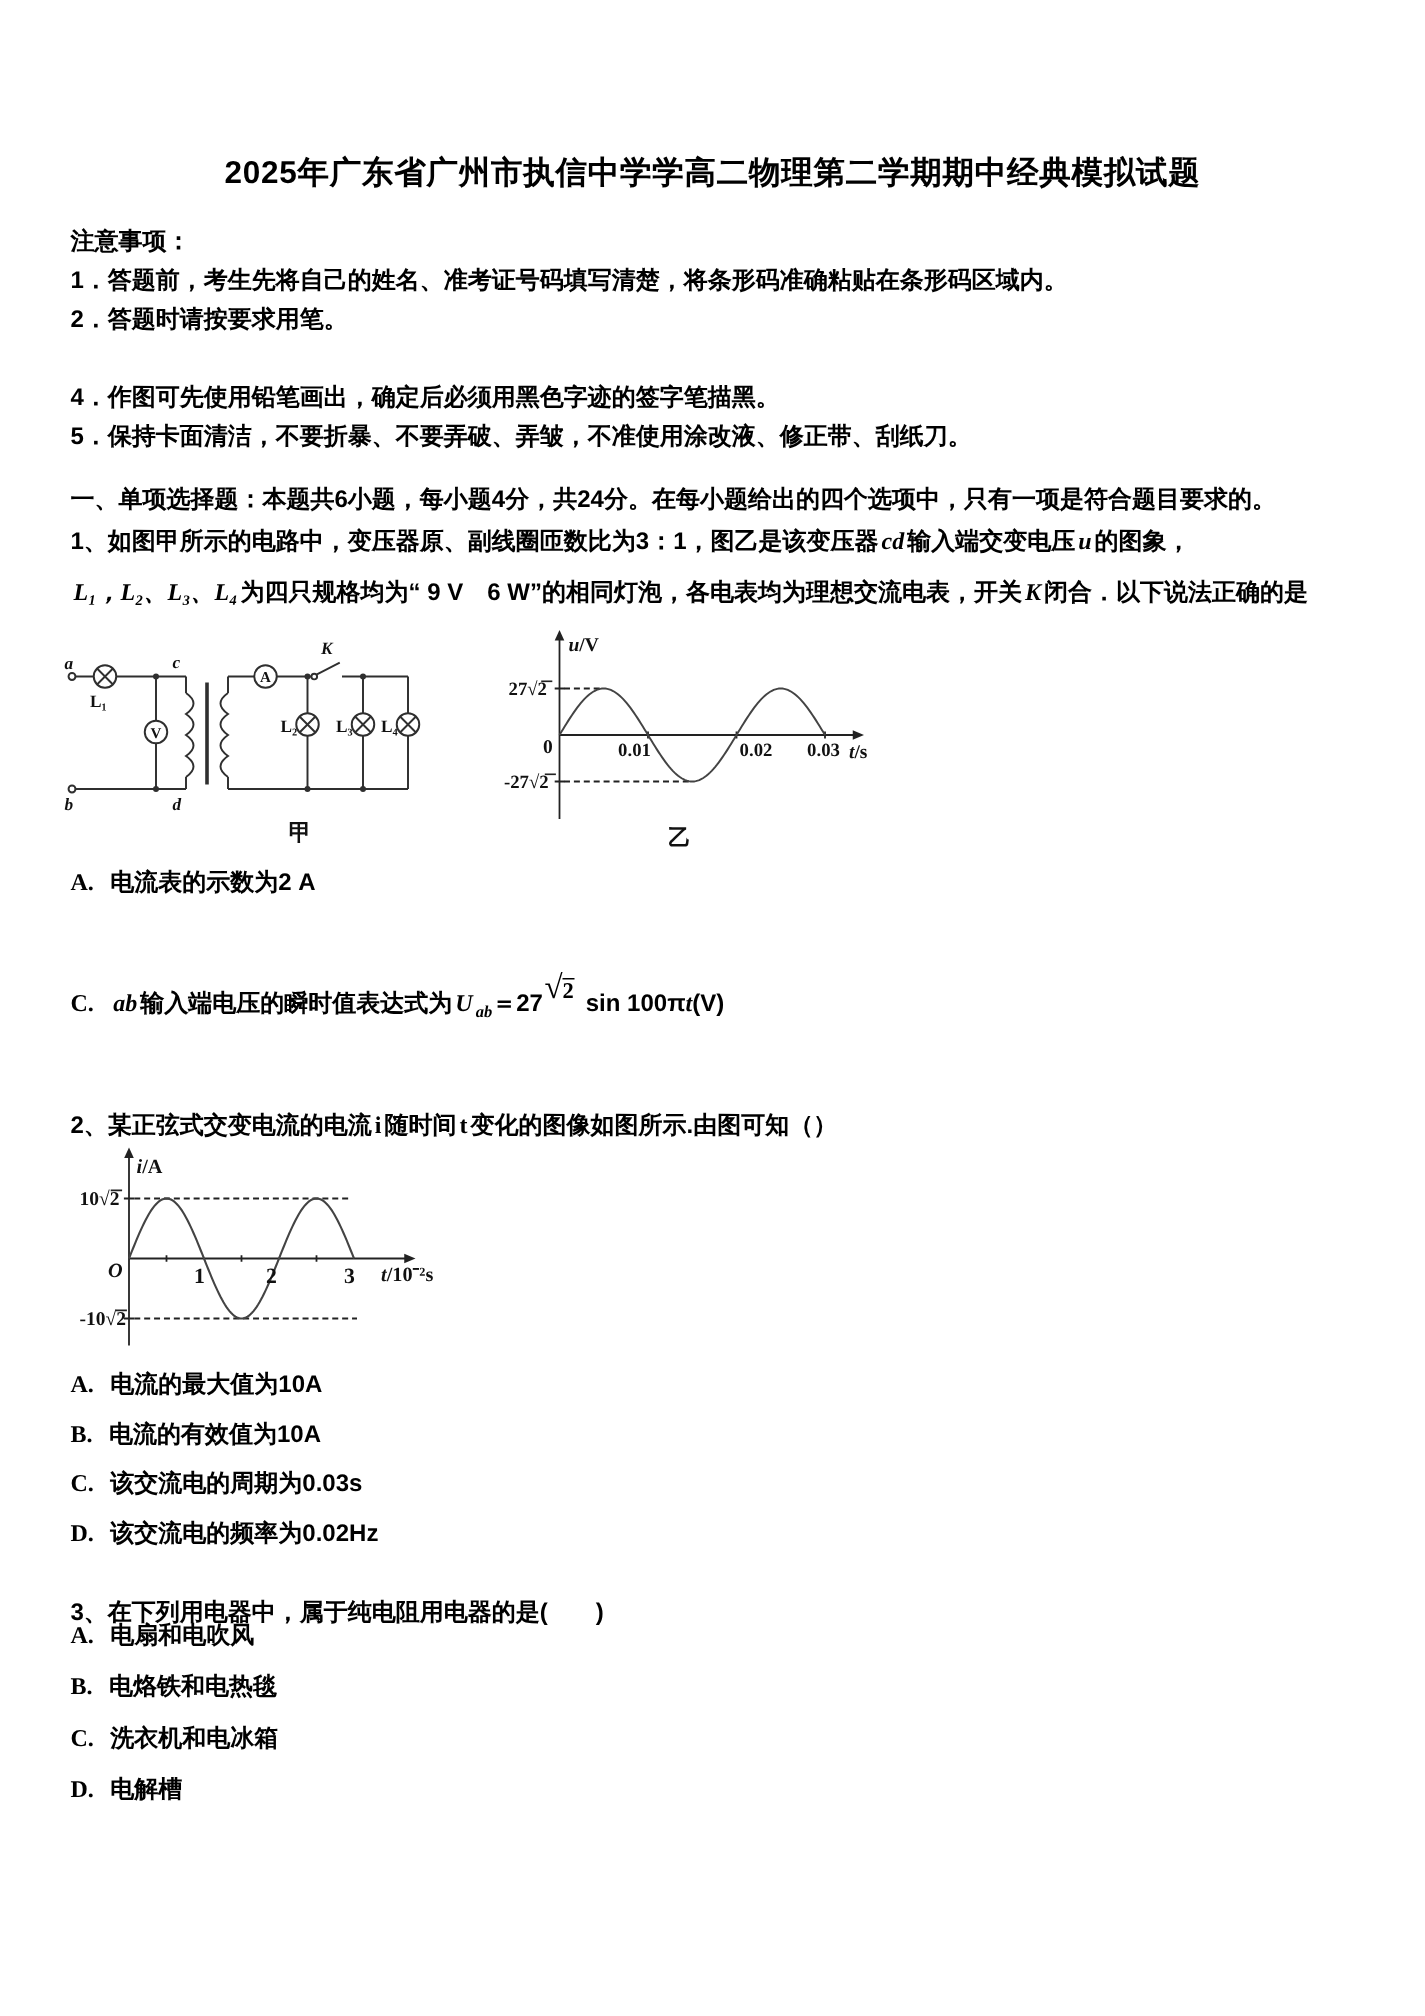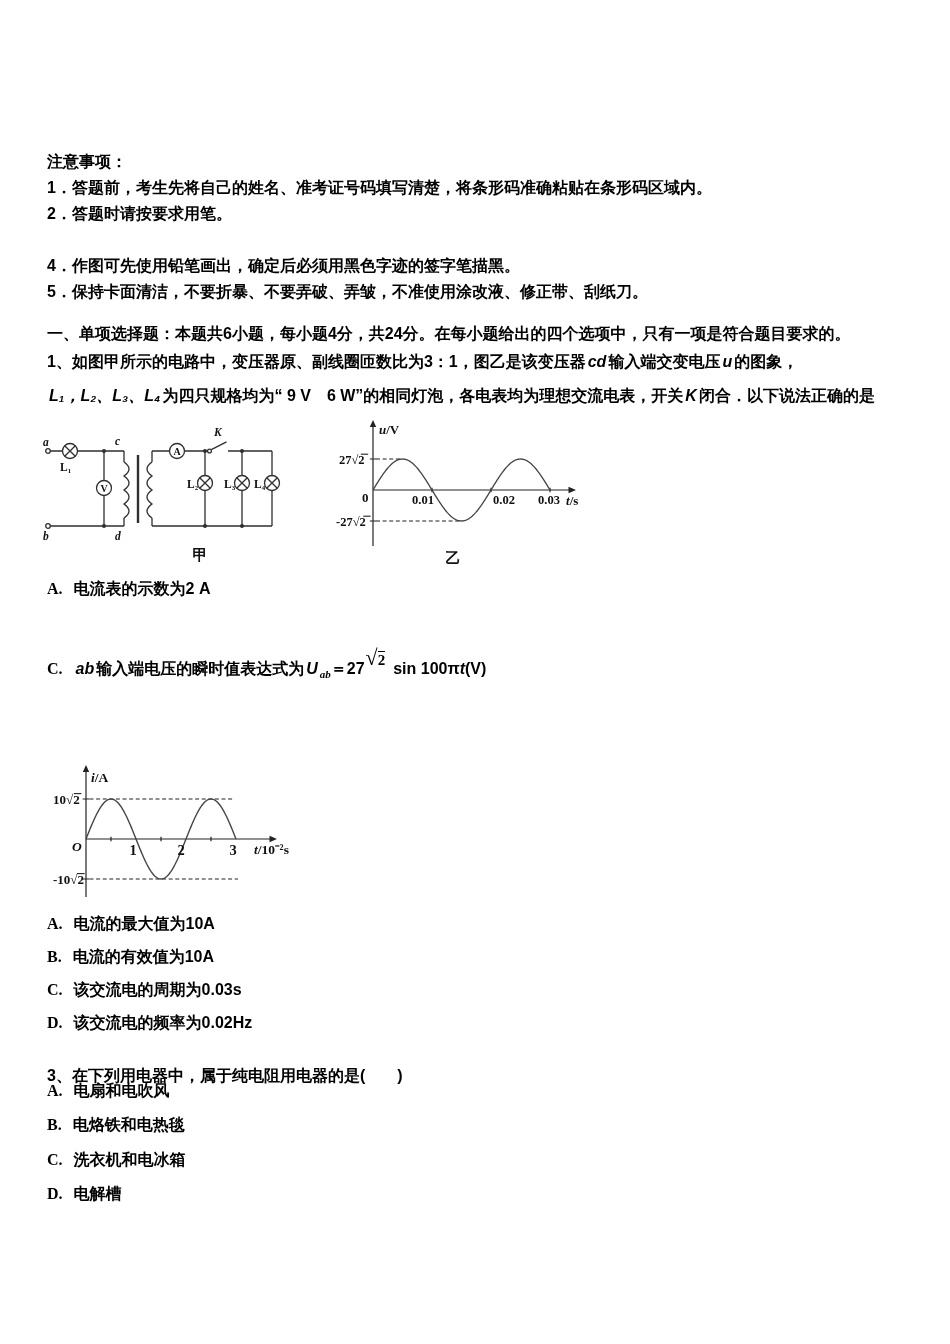--- a/index.html
+++ b/index.html
@@ -1,37 +1,38 @@
 <!DOCTYPE html>
 <html><head>
 <meta charset="utf-8">
 <style>
   html,body{margin:0;padding:0;background:#ffffff;}
   .page{position:relative;width:950px;height:1344px;background:#fff;overflow:hidden;
         font-family:"Liberation Sans",sans-serif;font-weight:700;color:#000;font-size:16px;}
   .blk{position:absolute;left:47px;white-space:nowrap;line-height:24px;}
   .title{left:0;width:100%;text-align:center;font-size:21px;letter-spacing:.5px;}
   .lbl{font-family:"Liberation Serif",serif;font-weight:700;margin-right:11px;}
-  .it{font-family:Liberation Sans, sans-serif;font-style:italic;font-weight:700;padding:0 2px;}
+  .it{font-family:Liberation Serif, serif;font-style:italic;font-weight:700;padding:0 2px;}
   .rm{font-family:"Liberation Serif",serif;font-style:normal;font-weight:700;padding:0 2px;}
   sub.sb{font-family:"Liberation Serif",serif;font-style:italic;font-weight:700;font-size:11px;}
   sub.sbr{font-family:"Liberation Serif",serif;font-style:normal;font-weight:700;font-size:11px;}
   .bigrt{font-family:"Liberation Serif",serif;font-weight:400;font-size:22px;position:relative;top:-9px;display:inline-block;margin:0 1px;}
   .vinc{border-top:1.6px solid #000;font-size:15px;font-weight:700;}
   .sp6{margin-left:7px;margin-top:28px;}
   svg{position:absolute;}
   svg text{font-family:"Liberation Serif",serif;font-weight:700;fill:#111;}
   .svi{font-style:italic;}
   .cjk{font-family:"Liberation Sans",sans-serif;font-weight:600;}
 </style>
 </head>
 <body>
 
 <div class="page">
 
+  <div class="blk title" style="top:104px">2025年广东省广州市执信中学学高二物理第二学期期中经典模拟试题</div>
 
   <div class="blk" style="top:150px">注意事项：</div>
   <div class="blk" style="top:176px">1．答题前，考生先将自己的姓名、准考证号码填写清楚，将条形码准确粘贴在条形码区域内。</div>
   <div class="blk" style="top:202px">2．答题时请按要求用笔。</div>
   <div class="blk" style="top:254px">4．作图可先使用铅笔画出，确定后必须用黑色字迹的签字笔描黑。</div>
   <div class="blk" style="top:280px">5．保持卡面清洁，不要折暴、不要弄破、弄皱，不准使用涂改液、修正带、刮纸刀。</div>
 
   <div class="blk" style="top:322px">一、单项选择题：本题共6小题，每小题4分，共24分。在每小题给出的四个选项中，只有一项是符合题目要求的。</div>
 
   <div class="blk" style="top:350px"><span>1、如图甲所示的电路中，变压器原、副线圈匝数比为3：1，图乙是该变压器</span><span class="it">cd</span><span>输入端交变电压</span><span class="it">u</span><span>的图象，</span></div>
@@ -114,20 +115,21 @@
     <text x="87" y="88" font-size="12.5" text-anchor="middle">0.01</text>
     <text x="168" y="88" font-size="12.5" text-anchor="middle">0.02</text>
     <text x="213" y="88" font-size="12.5" text-anchor="middle">0.03</text>
     <text x="230" y="89" font-size="13"><tspan class="svi">t</tspan><tspan>/s</tspan></text>
     <text x="117" y="147" font-size="15" text-anchor="middle" class="cjk">乙</text>
   </svg>
 
   <div class="blk" style="top:577px"><span class="lbl">A.</span><span>电流表的示数为2 A</span></div>
   <div class="blk" style="top:655px"><span class="lbl">C.</span><span class="it">ab</span><span>输入端电压的瞬时值表达式为</span><span class="it">U</span><sub class="sb">ab</sub><span>＝27</span><span class="bigrt"><span>√</span><span class="vinc">2</span></span><span class="sp6">sin 100π</span><span class="it" style="padding:0">t</span><span>(V)</span></div>
 
+  <div class="blk" style="top:739px"><span>2、某正弦式交变电流的电流</span><span class="rm">i</span><span>随时间</span><span class="rm">t</span><span>变化的图像如图所示.由图可知（）</span></div>
 
   <svg style="left:53px;top:763px" width="335" height="145" viewBox="-5 0 335 145">
     <g stroke="#222" stroke-width="1.2" fill="none">
       <path d="M28 7 V134"></path>
       <path d="M28 76 H214"></path>
       <path d="M24.6 36 H31.4 M24.6 116 H31.4 M53 73.8 V78.2 M103 73.8 V78.2 M153 73.8 V78.2"></path>
       <path d="M31.5 36 H176" stroke-dasharray="4,2.6"></path>
       <path d="M31.5 116 H180" stroke-dasharray="4,2.6"></path>
       <path d="M15.8 30.6 H23.4" stroke-width="1.1"></path>
       <path d="M19 110.6 H26.6" stroke-width="1.1"></path>

